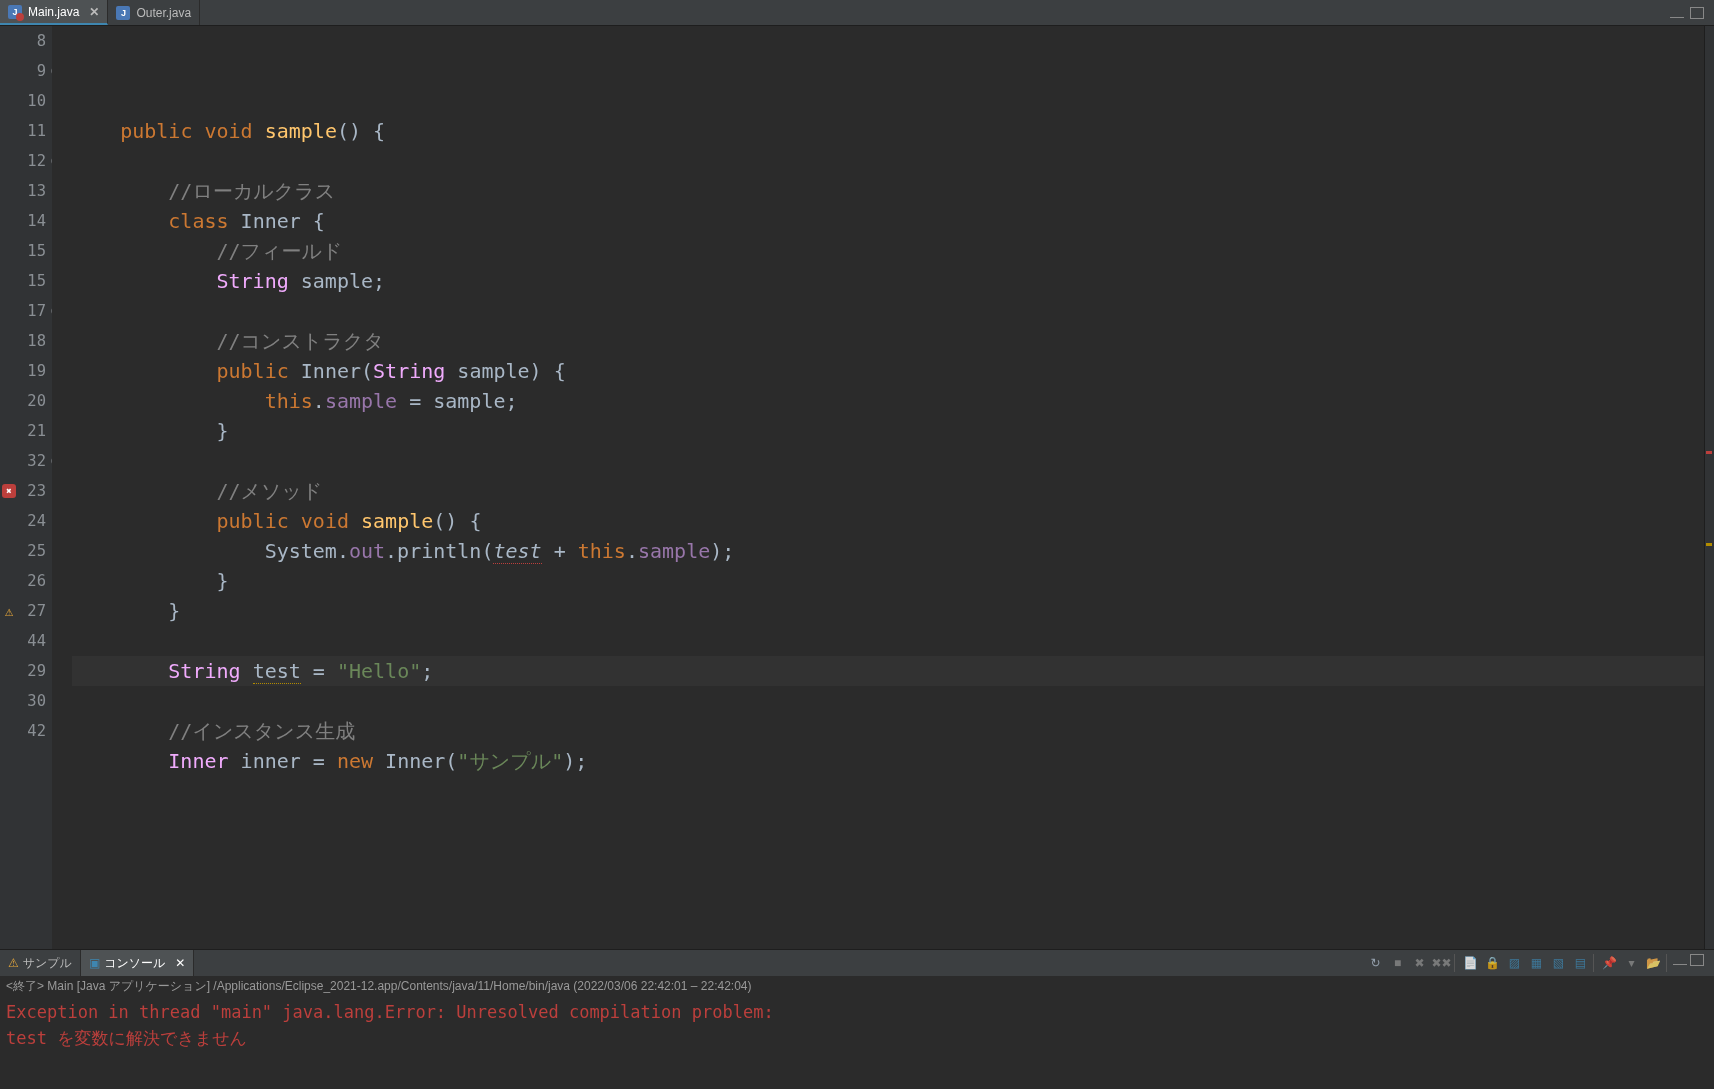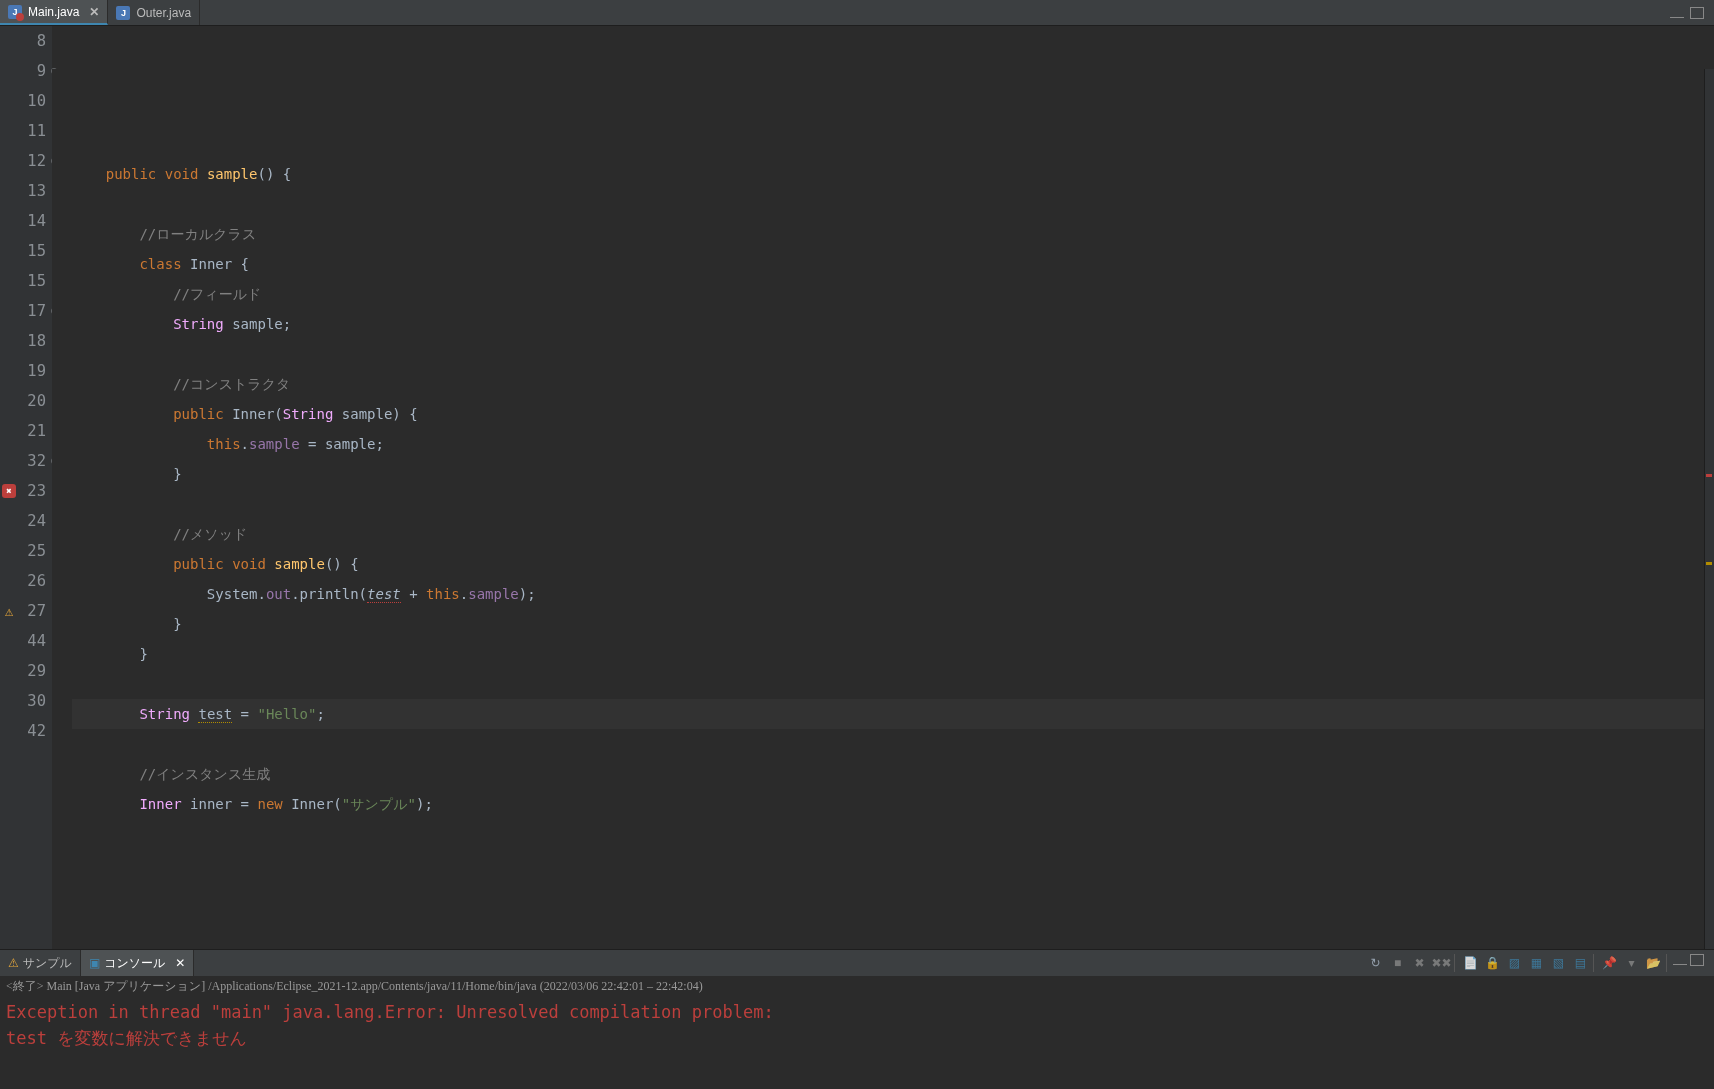--- a/index.html
+++ b/index.html
@@ -84,26 +84,25 @@
     width: 6px; height: 6px;
     background: #606366;
     border-radius: 50%;
     position: absolute;
     right: -11px;
     top: 12px;
   }
   .code-area {
     flex: 1;
     background: #2b2b2b;
-    font-size: 14px;
+    font-size: 20px;
     line-height: 30px;
     padding-left: 20px;
     white-space: pre;
     position: relative;
-    margin-top: 43px;
   }
   .code-line { height: 30px; }
   .code-line.hl { background: #323232; }
   .color-keyword { color: #cc7832; }
   .color-type { color: #f0abfc; }
   .color-method { color: #ffc66d; }
   .color-field { color: #9876aa; }
   .color-string { color: #6a8759; }
   .color-comment { color: #808080; }
   .color-class { color: #a9b7c6; }
@@ -161,21 +160,21 @@
     opacity: 0.8;
     cursor: pointer;
   }
   .console-body {
     flex: 1;
     padding: 2px 6px;
     font-family: "Menlo", "Consolas", monospace;
     font-size: 14px;
     color: #999;
   }
-  .console-header-line { color: #999; font-family: Liberation Serif, serif; font-size: 12px; padding-bottom:4px;}
+  .console-header-line { color: #999; font-family: Liberation Sans, sans-serif; font-size: 12px; padding-bottom:4px;}
   .console-error { color: #bc3f3c; line-height: 26px; font-size: 17px; }
 
   .ficon-j {
     width:14px;height:14px; background:#4a78b5; color:#fff; font-size:9px; font-weight:bold; display:inline-flex; align-items:center; justify-content:center; border-radius:2px;
   }
   .ficon-jerr {
     width:14px;height:14px; background:#4a78b5; position:relative; display:inline-flex; align-items:center; justify-content:center; border-radius:2px; color:#fff; font-size:9px; font-weight:bold;
   }
   .ficon-jerr::after { content:""; position:absolute; right:-2px; bottom:-2px; width:8px;height:8px; border-radius:50%; background:#bc3f3c; }
 </style>

